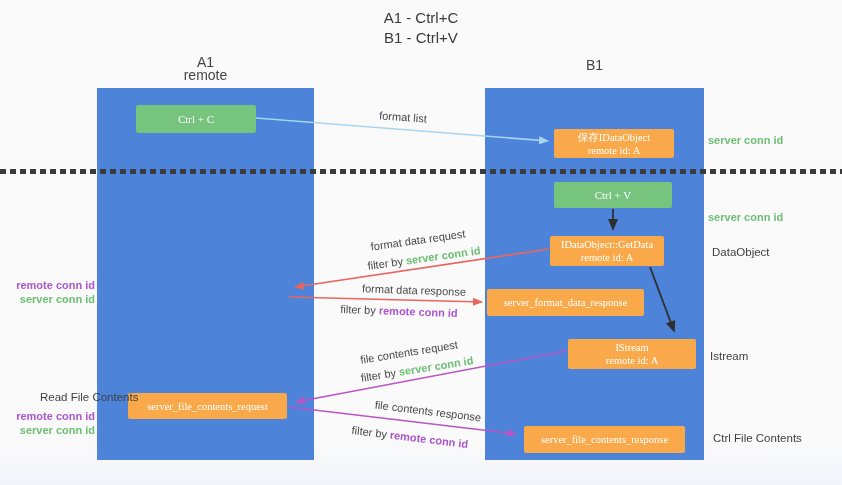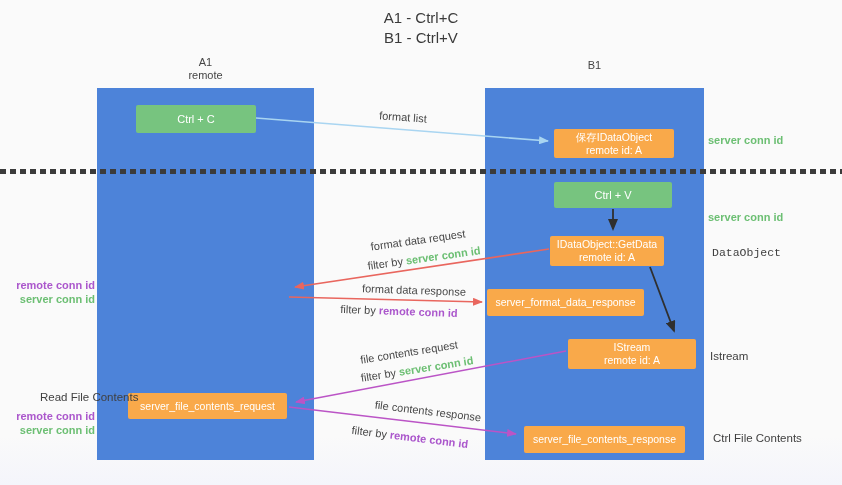--- a/index.html
+++ b/index.html
@@ -1,26 +1,26 @@
 <!DOCTYPE html>
 <html><head>
 <meta charset="utf-8">
 <style>
   html,body{margin:0;padding:0;}
   body{font-family:"Liberation Sans","DejaVu Sans",sans-serif;background:#fafafa;}
   #canvas{position:relative;width:842px;height:485px;overflow:hidden;
           background:linear-gradient(180deg,#fafafa 0%,#fafafa 90%,#f4f5fb 100%);}
   .abs{position:absolute;}
   .title{left:0;right:0;top:8px;text-align:center;color:#3a3a3a;font-size:15px;line-height:20px;}
-  .col-header{text-align:center;color:#454545;font-size:11px;line-height:13px;}
+  .col-header{text-align:center;color:#454545;font-size:14px;line-height:13px;}
   .lifeline{background:#4d83d9;}
   .dotted-line{left:0;top:169px;width:842px;height:5px;
     background:repeating-linear-gradient(to right,#3b3b3b 0 6px,transparent 6px 10px);}
   .node{display:flex;flex-direction:column;align-items:center;justify-content:center;
-        color:#ffffff;text-align:center;border-radius:2px;}
+        color:#ffffff;text-align:center;border-radius:2px;font-family:Liberation Serif, serif;}
   .node .l{line-height:13px;}
   .box-green{background:#77c47f;font-size:11px;}
   .box-orange{background:#f9a94a;font-size:10.5px;}
   .lbl-dark{color:#3f3f3f;font-size:11.5px;white-space:nowrap;}
   .lbl-green{color:#6cbf73;font-weight:bold;font-size:11px;white-space:nowrap;}
   .lbl-purple{color:#ab57cc;font-weight:bold;font-size:11px;white-space:nowrap;}
   .conn-stack{text-align:right;line-height:14px;}
   .arrow-label{transform-origin:center;white-space:nowrap;font-size:11px;color:#474747;}
   svg.overlay{position:absolute;left:0;top:0;pointer-events:none;}
 </style>
@@ -124,21 +124,21 @@
     <span>filter by </span><span class="lbl-green">server conn id</span>
   </div>
 
   <div class="abs arrow-label" style="left:428px;top:411px;transform:translate(-50%,-50%) rotate(7deg);">file contents response</div>
   <div class="abs arrow-label" style="left:410px;top:437px;transform:translate(-50%,-50%) rotate(7deg);">
     <span>filter by </span><span class="lbl-purple">remote conn id</span>
   </div>
 
   <div class="abs lbl-green" style="left:708px;top:134px;">server conn id</div>
   <div class="abs lbl-green" style="left:708px;top:211px;">server conn id</div>
-  <div class="abs lbl-dark" style="left:712px;top:246px;font-family:Liberation Mono, monospace;">DataObject</div>
+  <div class="abs lbl-dark" style="left:712px;top:246px;">DataObject</div>
   <div class="abs lbl-dark" style="left:710px;top:350px;">Istream</div>
   <div class="abs lbl-dark" style="left:713px;top:432px;">Ctrl File Contents</div>
 
   <div class="abs conn-stack" style="left:0;top:278px;width:95px;">
     <div class="lbl-purple">remote conn id</div>
     <div class="lbl-green">server conn id</div>
   </div>
   <div class="abs lbl-dark" style="left:0;top:391px;width:93px;text-align:right;padding-left:40px;">Read File Contents</div>
   <div class="abs conn-stack" style="left:0;top:409px;width:95px;">
     <div class="lbl-purple">remote conn id</div>

